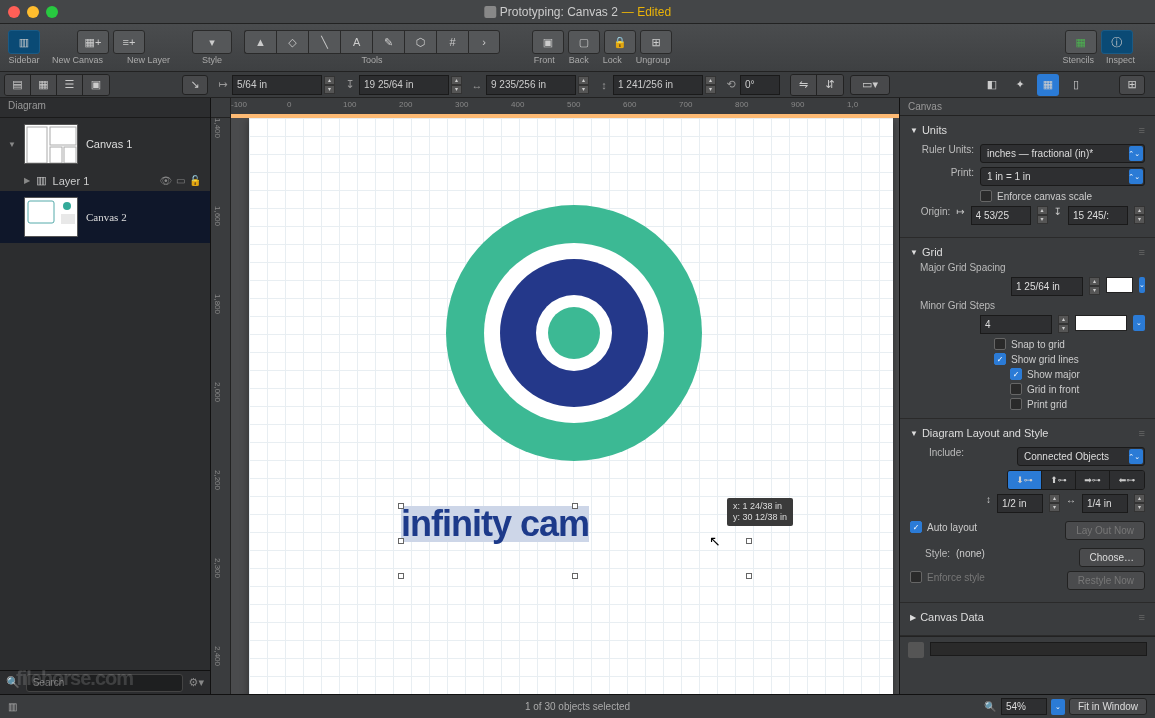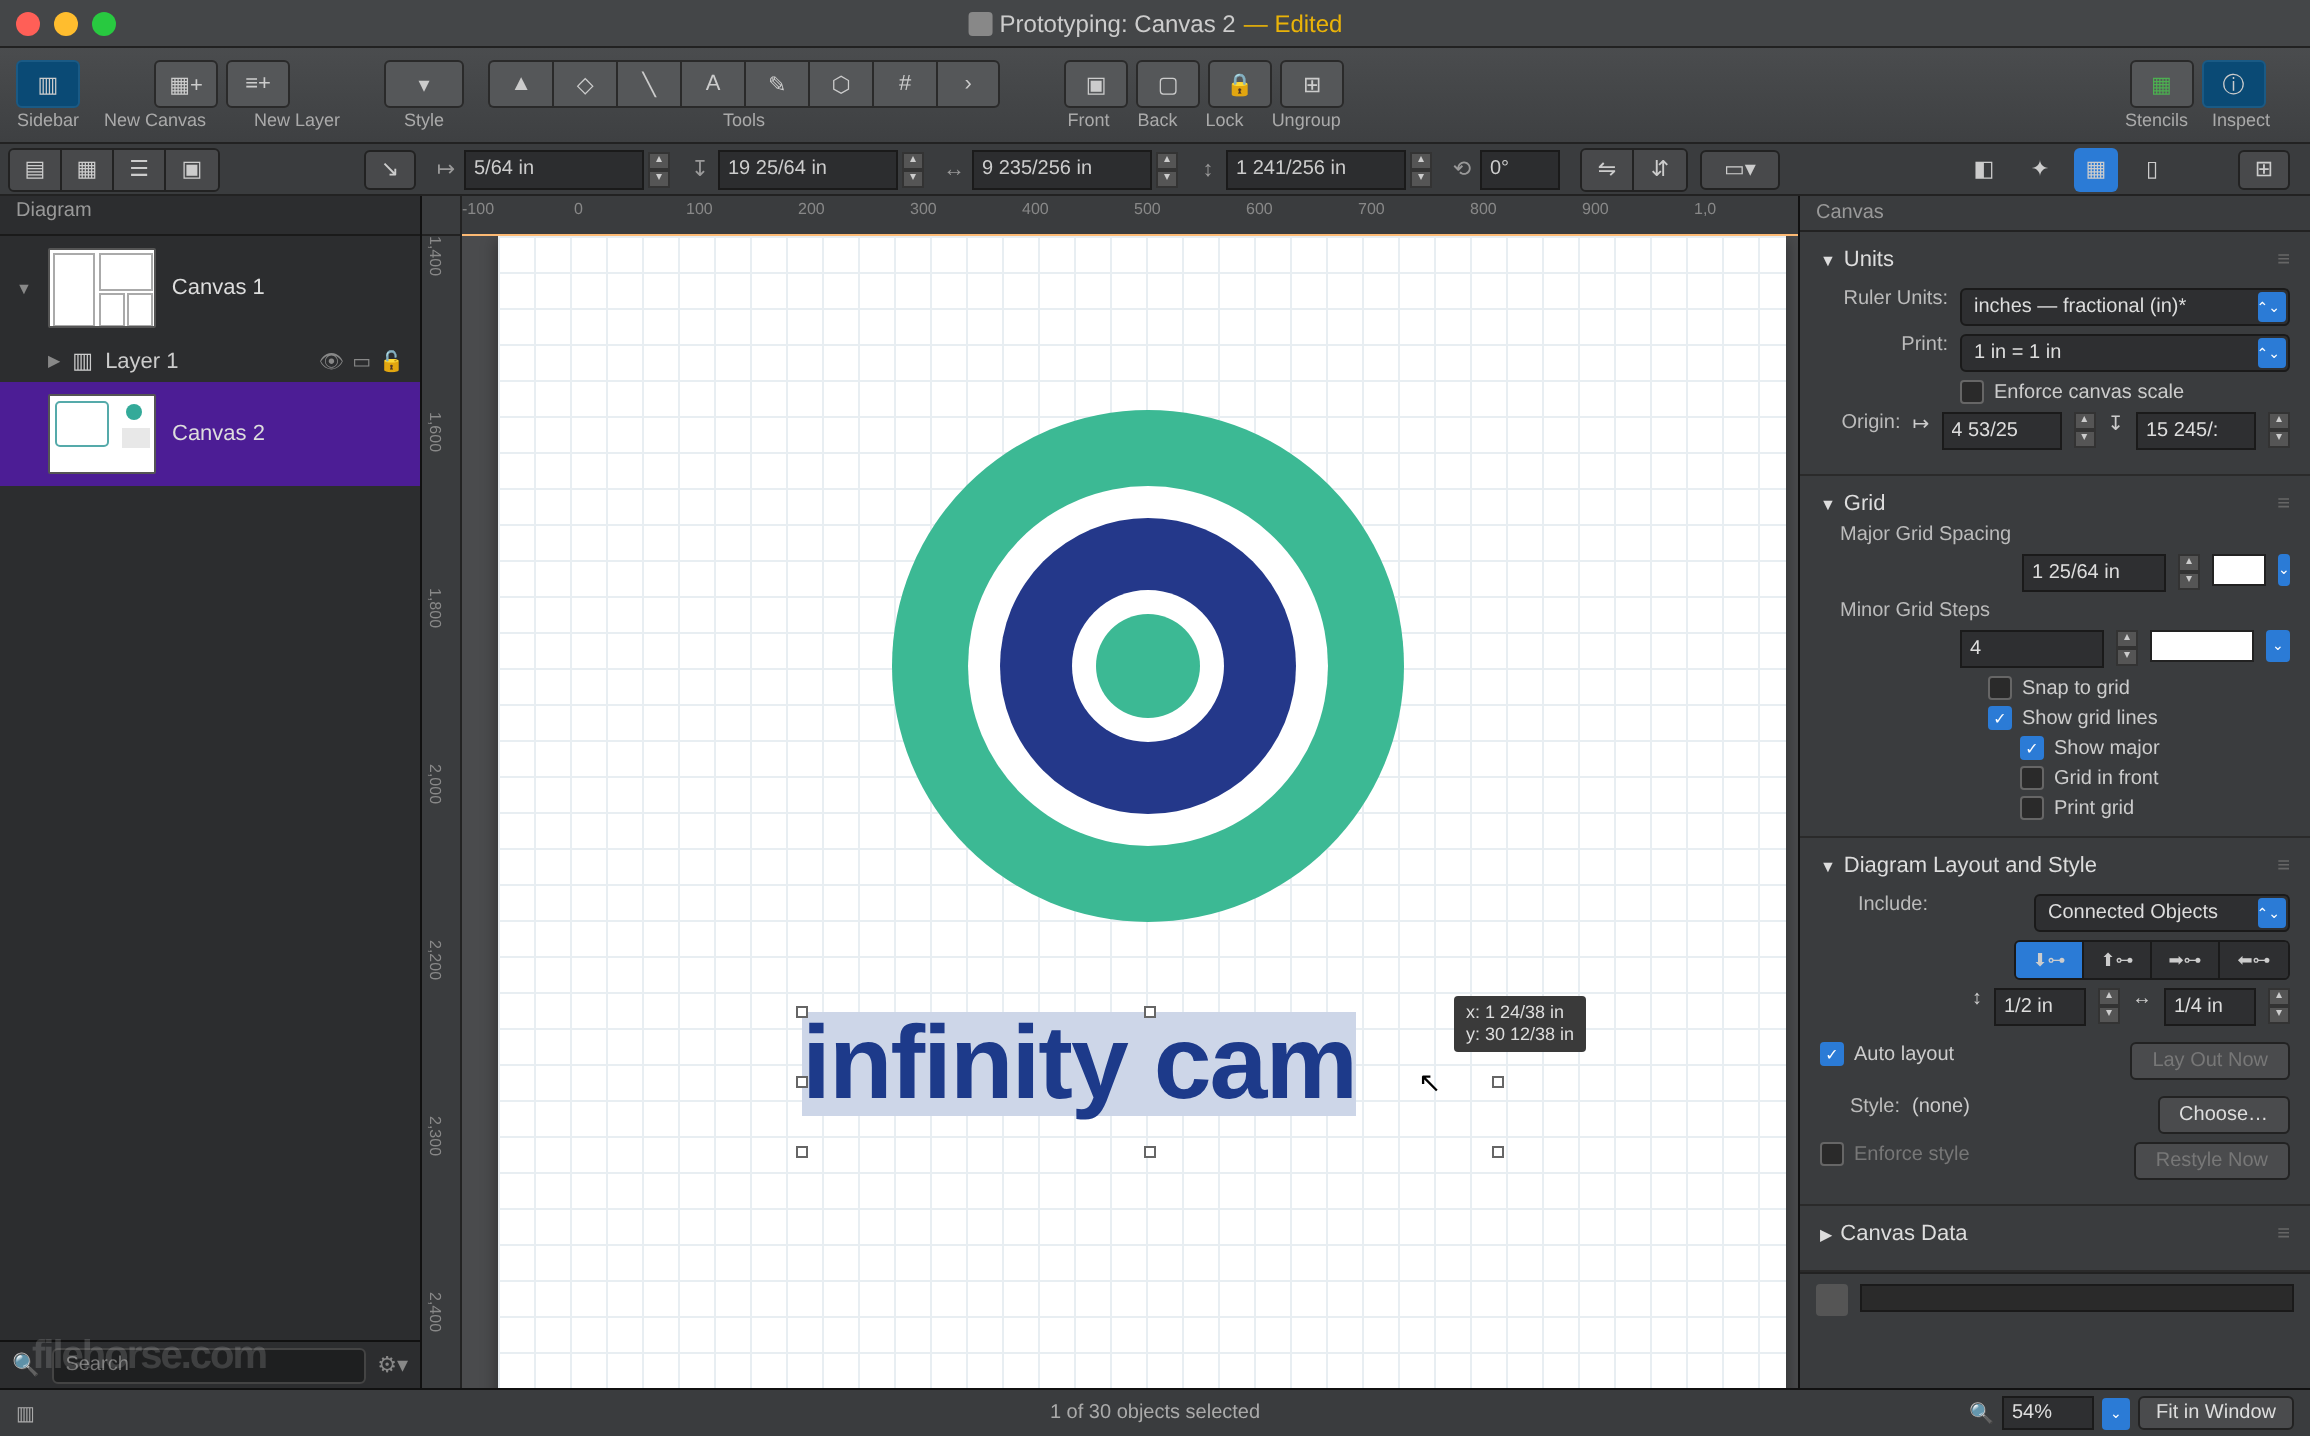--- a/index.html
+++ b/index.html
@@ -45,41 +45,41 @@
   
   .main { display: flex; height: calc(100% - 24px - 48px - 26px - 24px); }
   
   
   .sidebar { width: 211px; background: #2c2d2f; border-right: 1px solid #111; display: flex; flex-direction: column; }
   .sb-header { height: 20px; padding: 2px 8px; font-size: 10px; color: #999; border-bottom: 1px solid #1a1a1a; }
   .sb-list { flex: 1; overflow: auto; }
   .sb-item { display: flex; align-items: center; gap: 8px; padding: 6px 8px 6px 8px; }
   .sb-thumb { width: 54px; height: 40px; background: #fff; border: 1px solid #555; border-radius: 1px; position: relative; overflow: hidden; flex-shrink: 0; }
   .sb-item-label { color: #ddd; font-size: 11px; }
-  .sb-item.sel { background: #4c1d95; }
+  .sb-item.sel { background: #0f172a; font-family: Liberation Serif, serif; }
   .sb-layer-item { display: flex; align-items: center; gap: 6px; padding: 4px 8px 4px 24px; font-size: 11px; }
   .sb-layer-icons { margin-left: auto; display: flex; gap: 4px; font-size: 10px; color: #888; }
   .sb-footer { height: 24px; border-top: 1px solid #111; display: flex; align-items: center; padding: 0 6px; gap: 6px; }
   .sb-search { flex: 1; background: #1e1f20; border: 1px solid #444; border-radius: 3px; color: #999; padding: 2px 6px; height: 18px; font-size: 10px; }
   
   
   .canvas-area { flex: 1; display: flex; flex-direction: column; position: relative; background: #4a4b4d; }
   .ruler-corner { position: absolute; left: 0; top: 0; width: 20px; height: 20px; background: #3a3c3e; border-right: 1px solid #222; border-bottom: 1px solid #222; z-index: 3; }
-  .ruler-h { position: absolute; left: 20px; top: 0; right: 0; height: 20px; background: #3a3c3e; border-bottom: 1px solid #fdba74; color: #888; font-size: 8px; z-index: 2; }
+  .ruler-h { position: absolute; left: 20px; top: 0; right: 0; height: 20px; background: #3a3c3e; border-bottom: 4px solid #fdba74; color: #888; font-size: 8px; z-index: 2; }
   .ruler-h .tick { position: absolute; top: 2px; }
   .ruler-v { position: absolute; left: 0; top: 20px; bottom: 0; width: 20px; background: #3a3c3e; border-right: 1px solid #222; color: #888; font-size: 8px; z-index: 2; }
   .ruler-v .tick { position: absolute; left: 2px; writing-mode: vertical-rl; }
   .canvas-scroll { position: absolute; left: 20px; top: 20px; right: 0; bottom: 0; overflow: hidden; }
   .canvas-bg { width: 100%; height: 100%; background: #4a4b4d; position: relative; }
   .page { position: absolute; left: 18px; top: 0; width: 644px; height: 585px; background: #fff; box-shadow: 0 2px 8px rgba(0,0,0,.4);
           background-image: linear-gradient(#e8eef2 1px, transparent 1px), linear-gradient(90deg, #e8eef2 1px, transparent 1px);
           background-size: 18px 18px; }
   .target { position: absolute; left: 195px; top: 85px; }
   .text-sel { position: absolute; left: 152px; top: 388px; width: 348px; height: 70px; }
-  .text-sel .txt { font-size: 52px; font-weight: 900; color: #1d3a8a; letter-spacing: -1px; font-family: Arial Black, Arial, sans-serif; background: #cdd6e8; display: inline-block; line-height: 1; text-align: right; }
+  .text-sel .txt { font-size: 36px; font-weight: 900; color: #1d3a8a; letter-spacing: -1px; font-family: Arial Black, Arial, sans-serif; background: #cdd6e8; display: inline-block; line-height: 1; text-align: right; }
   .handle { width: 6px; height: 6px; background: #fff; border: 1px solid #666; position: absolute; }
   .coord-tip { position: absolute; left: 478px; top: 380px; background: #3a3a3a; color: #ddd; font-size: 9px; padding: 3px 6px; border-radius: 2px; line-height: 1.2; }
   .cursor { position: absolute; left: 460px; top: 415px; font-size: 14px; color: #000; }
   
   
   .inspector { width: 256px; background: #3a3c3e; border-left: 1px solid #111; overflow-y: auto; font-size: 10px; color: #ccc; }
   .insp-header { padding: 3px 8px; font-size: 10px; color: #999; border-bottom: 1px solid #222; }
   .insp-section { padding: 4px 10px 8px; border-bottom: 1px solid #2a2a2a; }
   .insp-sec-title { display: flex; align-items: center; gap: 4px; font-size: 11px; color: #ddd; padding: 4px 0; }
   .insp-sec-title .disclosure { font-size: 8px; }

